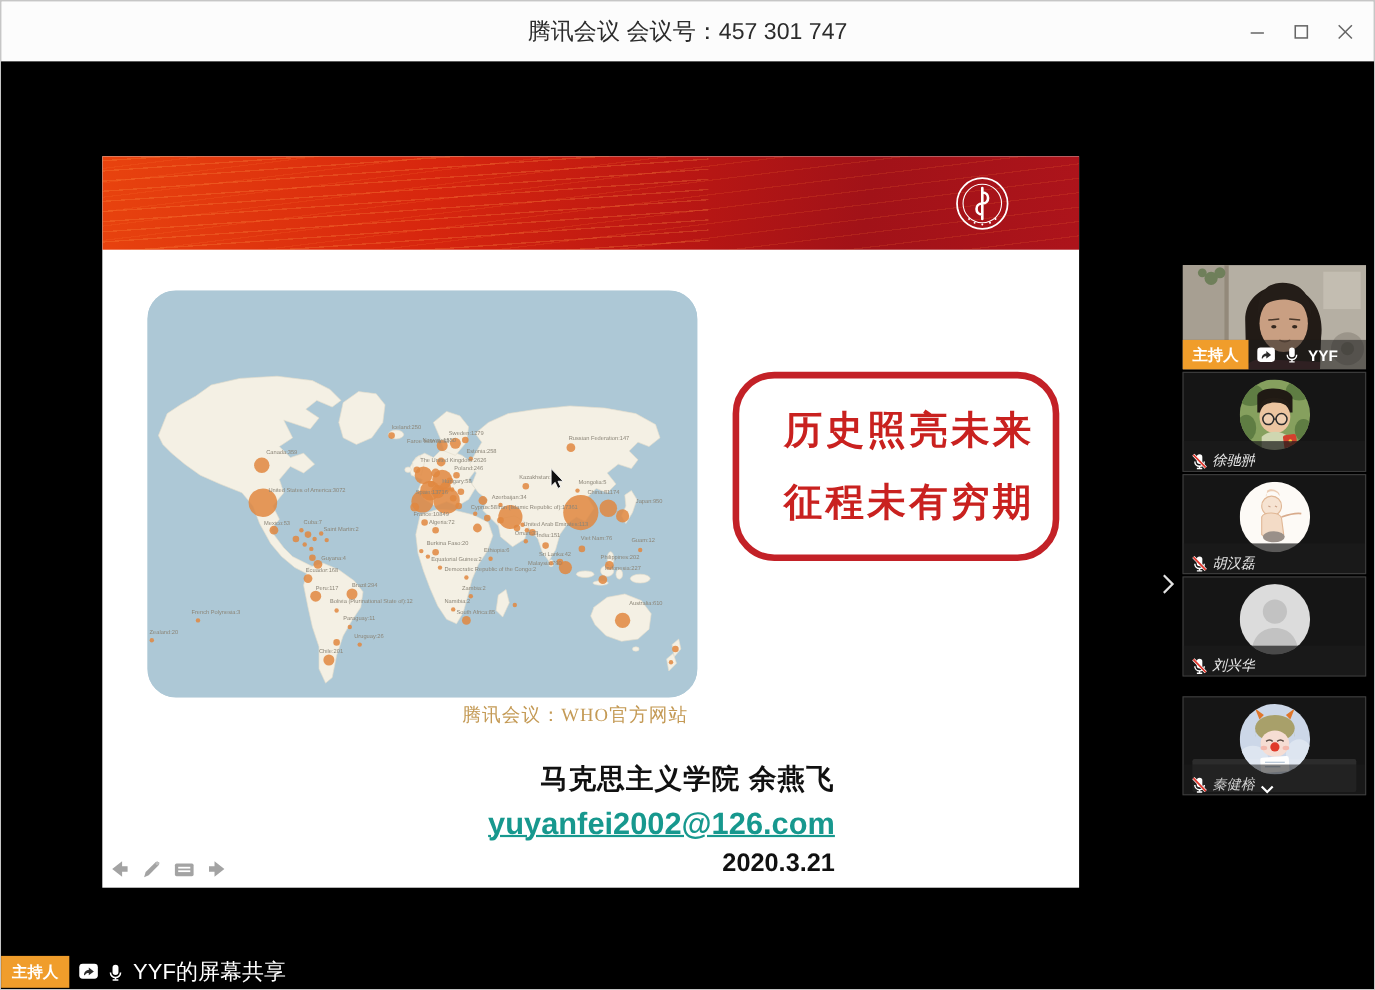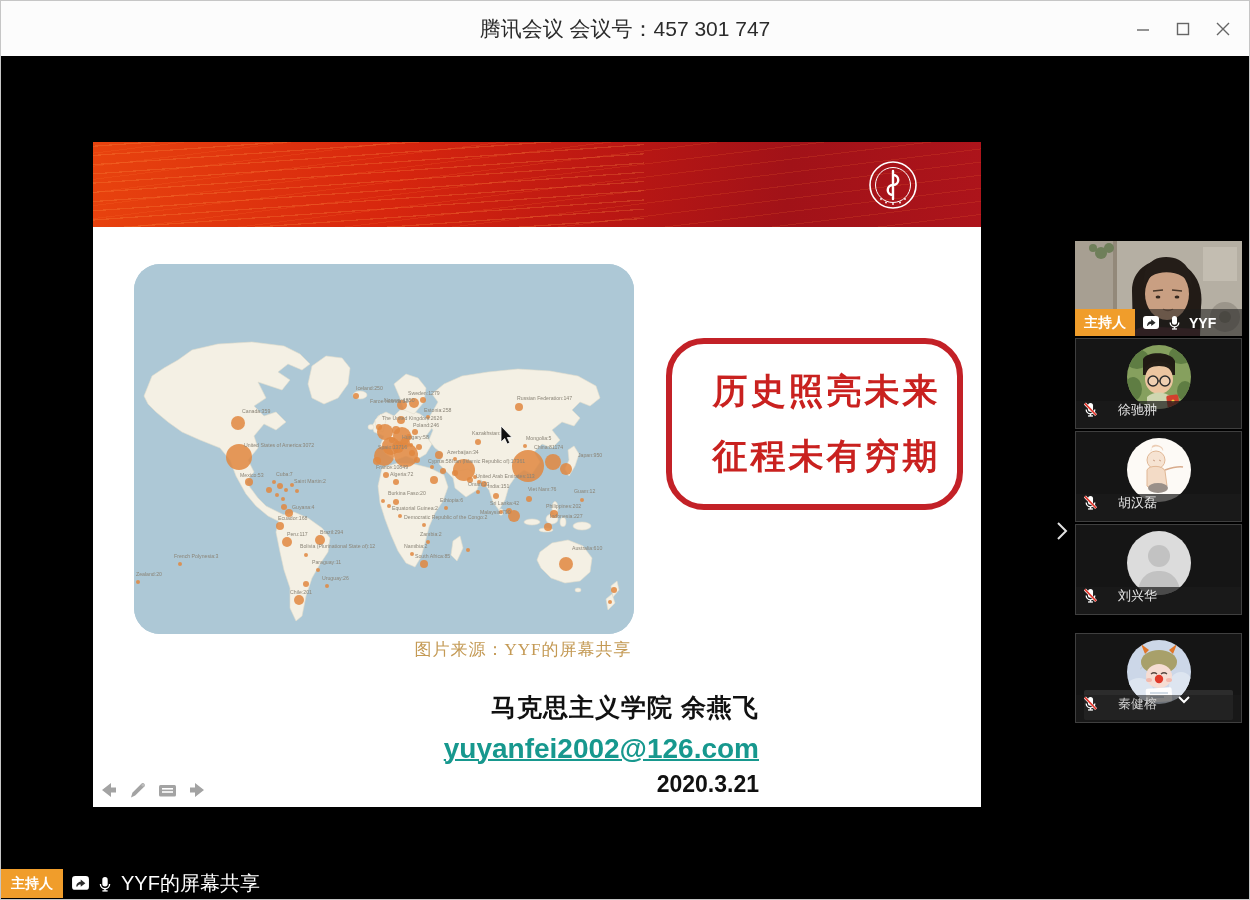--- a/index.html
+++ b/index.html
@@ -45,21 +45,21 @@
   .slide-nav { position:absolute; left:6px; top:638px; display:flex; gap:9px; align-items:center; }
   .slide-nav svg { display:block; }
 
   
   .panel-chevron { position:absolute; left:1050px; top:460px; width:22px; height:30px; display:flex; align-items:center; justify-content:center; cursor:pointer; }
 
   
   .tile { position:absolute; left:1074px; width:167px; background:#151515; overflow:hidden; }
   .tile.bordered { border:1px solid #3f3f3f; }
   .tile .avatar-area { position:absolute; inset:0; display:flex; align-items:flex-start; justify-content:center; padding-top:6px; }
-  .namebar { position:absolute; left:0; right:0; bottom:0; height:27px; background:rgba(28,28,28,.72); display:flex; align-items:flex-start; padding:0 7px; gap:20px; }
+  .namebar { position:absolute; left:0; right:0; bottom:0; height:27px; background:rgba(28,28,28,.72); display:flex; align-items:flex-end; padding:0 7px; gap:4px;font-style:italic; }
   .namebar .pname { color:#e8e8e8; font-size:13px; white-space:nowrap; overflow:hidden; }
   .hostbar { position:absolute; left:0; right:0; bottom:0; height:27px; background:rgba(28,28,28,.55); display:flex; align-items:center; gap:7px; }
   .host-badge { height:27px; padding:0 9px; background:#f09d2b; color:#fff; font-size:14px; display:flex; align-items:center; font-weight:bold; }
   .hostbar .pname { color:#fff; font-size:14px; font-weight:bold; }
   .tile5-hover { position:absolute; left:8px; right:8px; bottom:2px; height:30px; background:rgba(255,255,255,.10); border-radius:2px; }
 
   
   .statusbar { position:absolute; left:0; top:868px; height:29px; display:flex; align-items:center; gap:8px; }
   .status-badge { height:29px; padding:0 10px; background:#f09d2b; color:#fff; font-size:14px; font-weight:bold; display:flex; align-items:center; }
   .status-text { color:#fff; font-size:20px; }
@@ -287,21 +287,21 @@
             <path d="M0,0 L0,16 L3.7,12.5 L6.2,18 L8.8,16.8 L6.3,11.5 L11,11.5 Z" fill="#111" stroke="#fff" stroke-width="0.8" transform="translate(367,162)"></path>
           </g>
         </svg>
       </div>
 
       <div class="slogan-box">
         <div class="slogan-line">历史照亮未来</div>
         <div class="slogan-line">征程未有穷期</div>
       </div>
 
-      <div class="map-caption">图片来源：YYF的屏幕共享</div>
+      <div class="map-caption">腾讯会议：WHO官方网站</div>
 
       <div class="slide-footer">
         <div class="affiliation">马克思主义学院  余燕飞</div>
         <div><span class="email">yuyanfei2002@126.com</span></div>
         <div class="slide-date">2020.3.21</div>
       </div>
 
       <div class="slide-nav">
         <svg width="20" height="20" viewBox="0 0 20 20">
           <path d="M12,3 L3,10 L12,17 L12,12.6 L17,12.6 L17,7.4 L12,7.4 Z" fill="#a3a3a3"></path>

